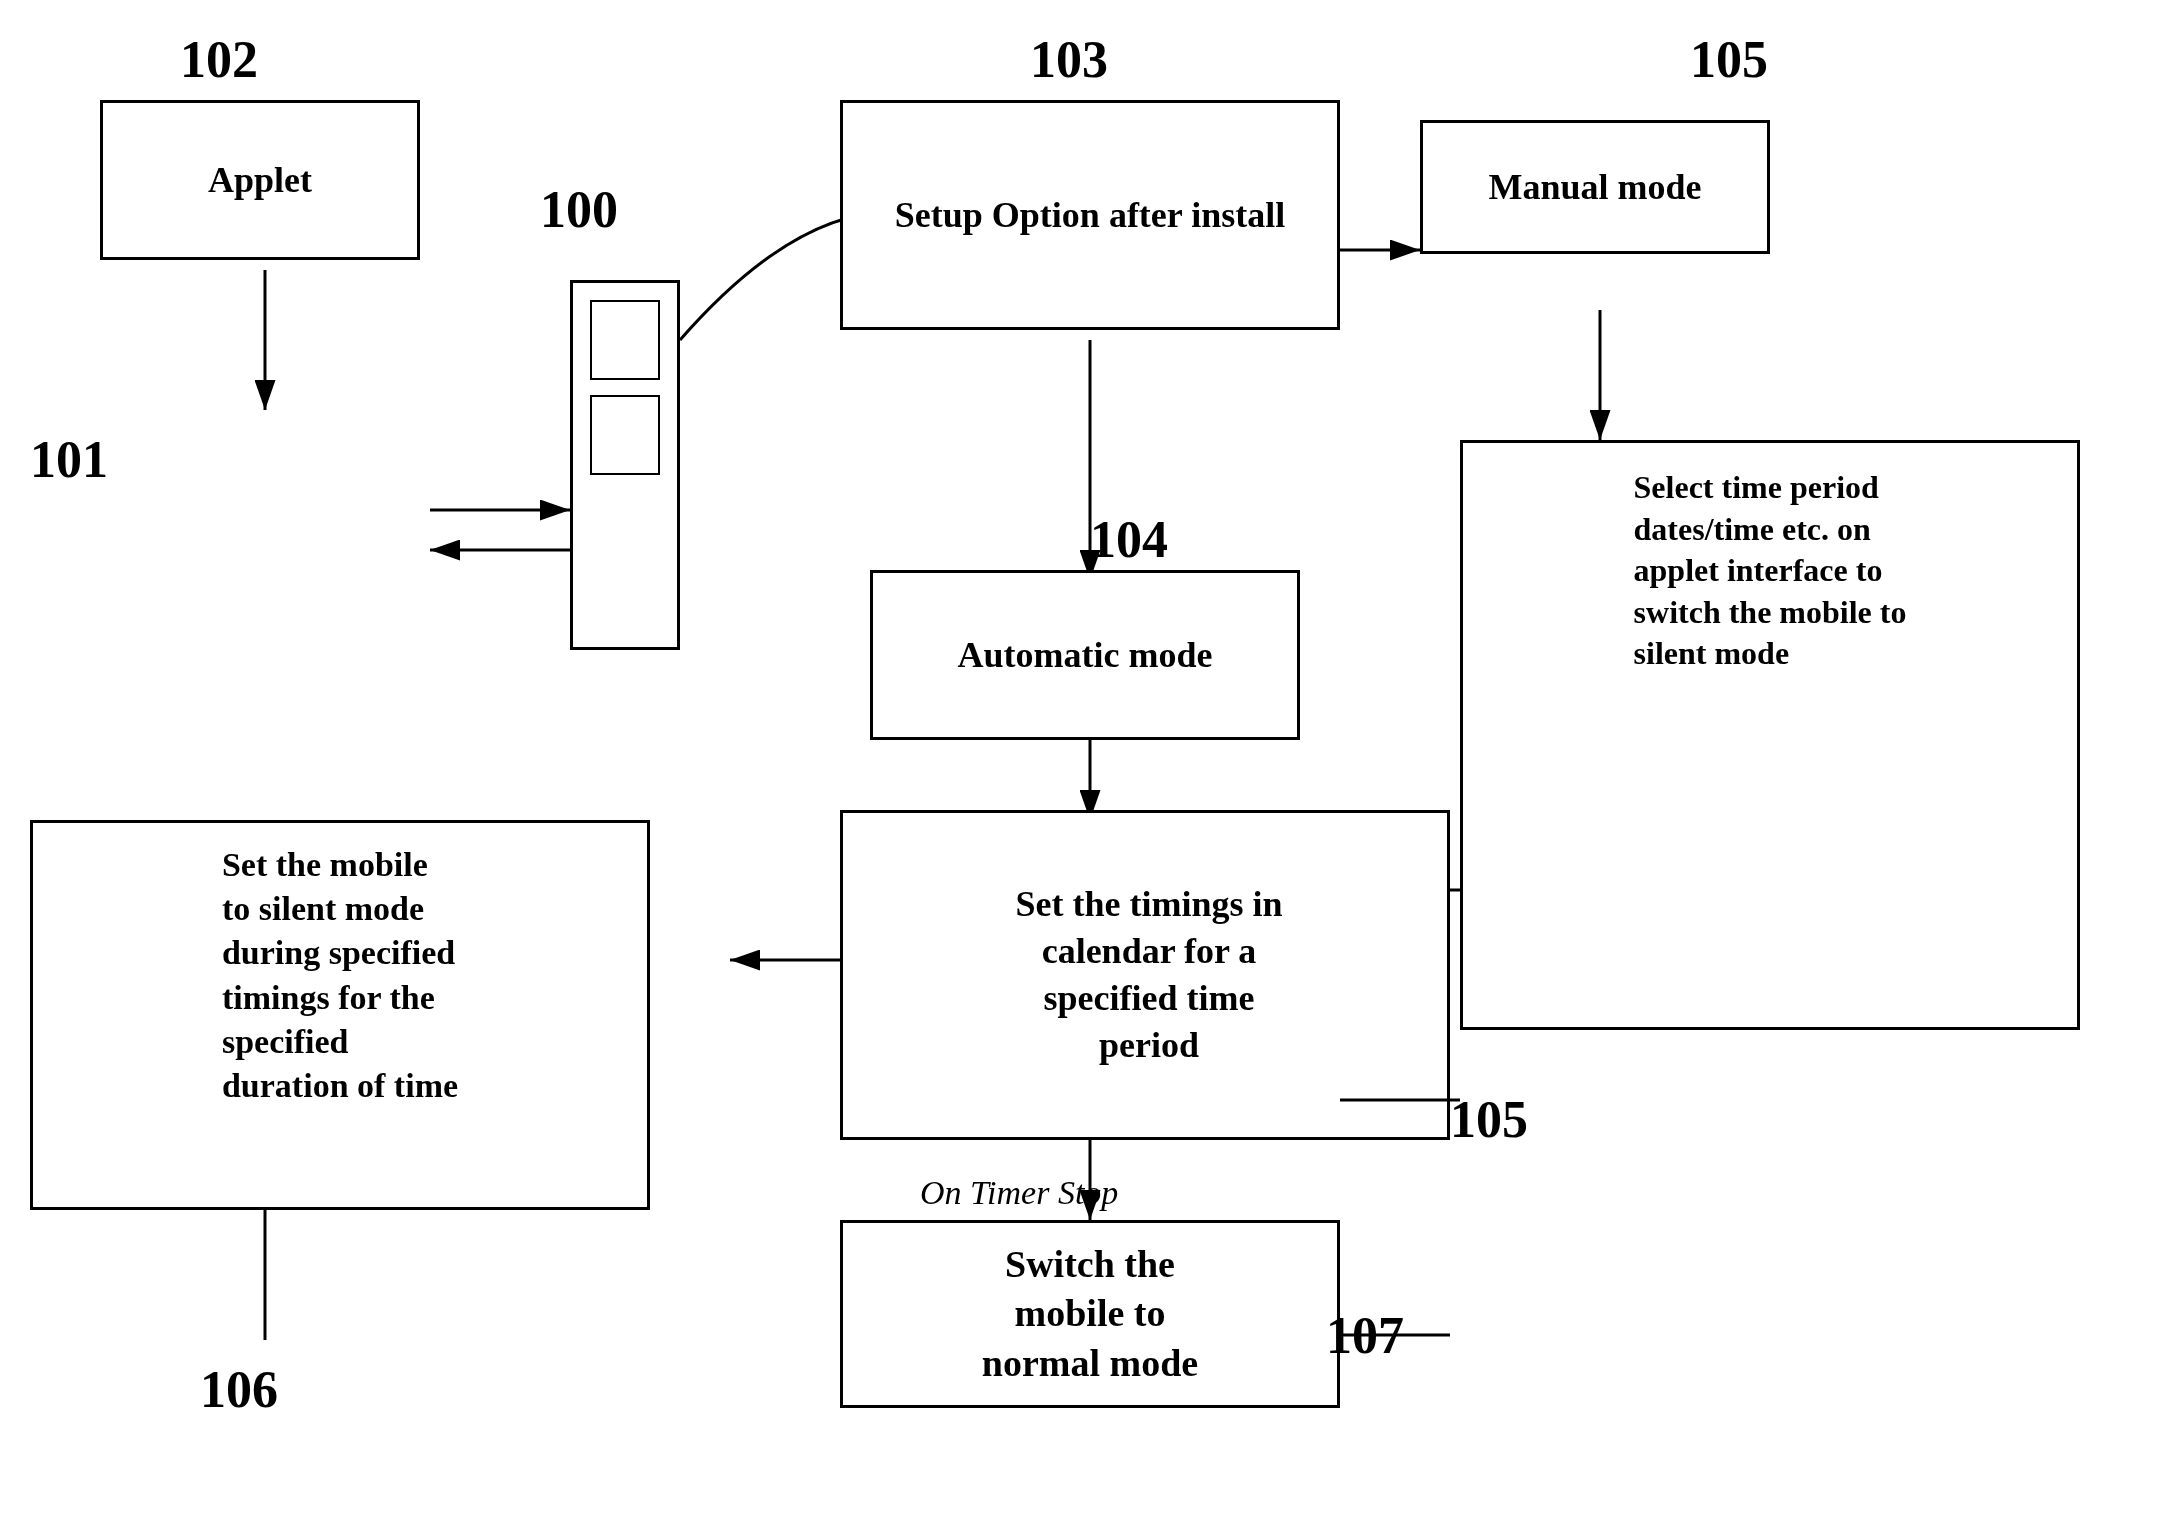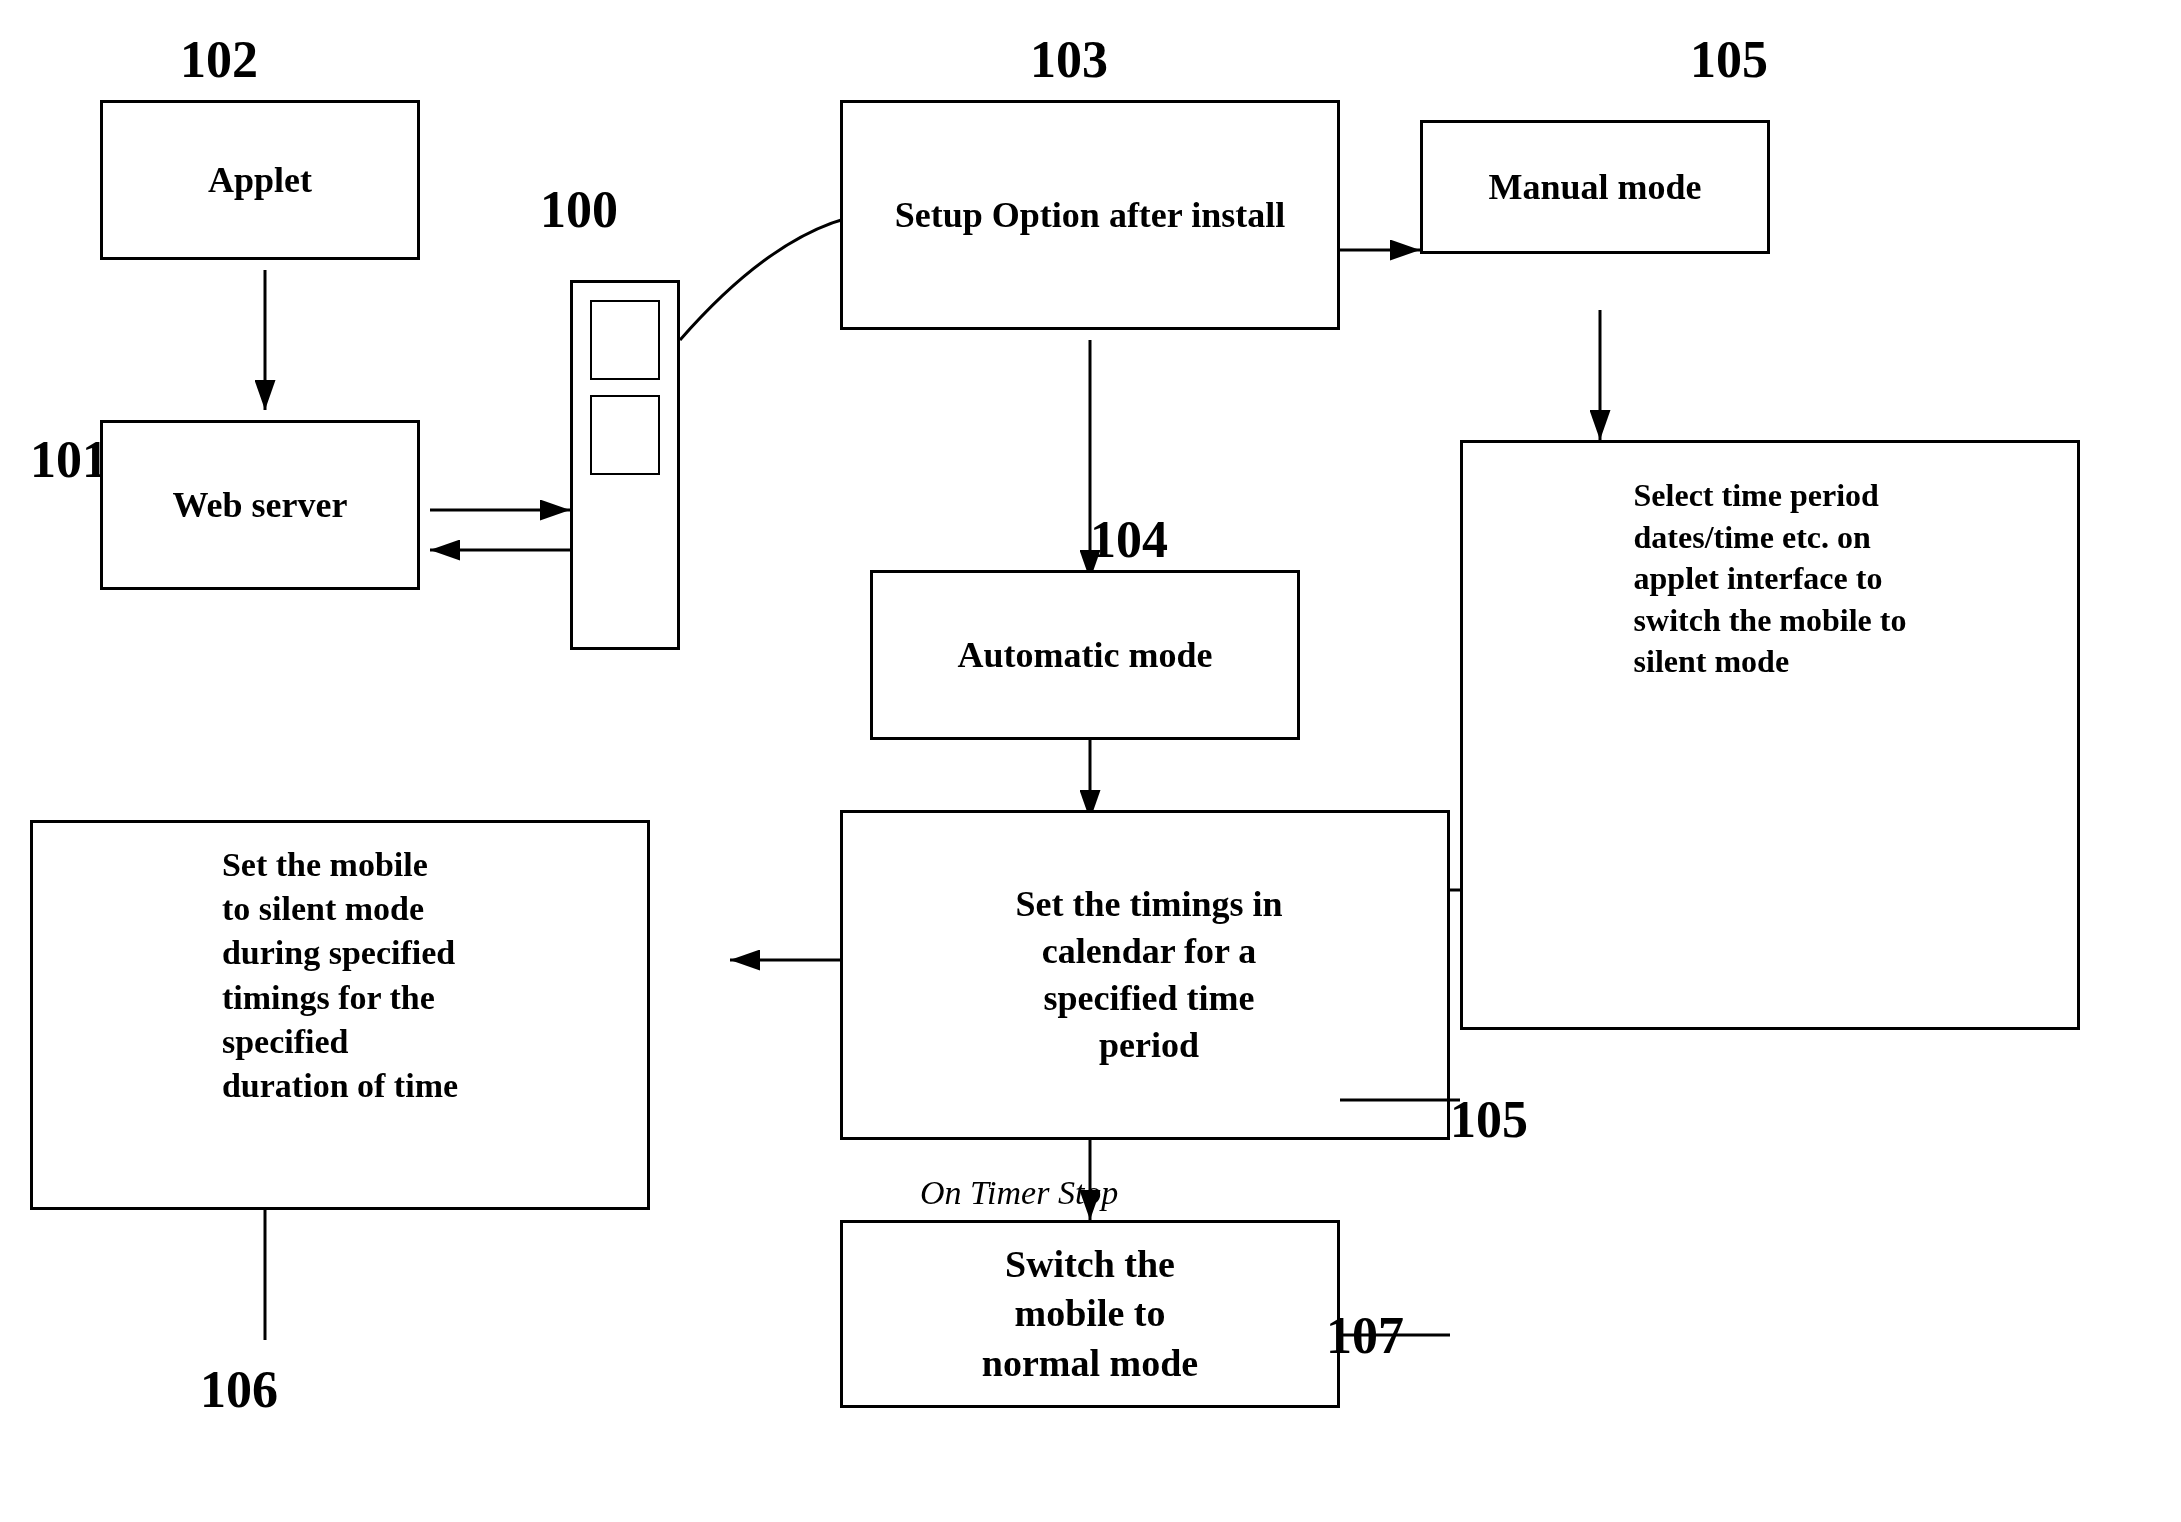--- a/index.html
+++ b/index.html
@@ -93,24 +93,20 @@
   </svg>
 
   <div class="label" style="left: 180px; top: 30px;">102</div>
 
   <div class="box" style="left: 100px; top: 100px; width: 320px; height: 160px;">
     <span>Applet</span>
   </div>
 
   <div class="label" style="left: 30px; top: 430px;">101</div>
 
-  <div class="box" style="left: 100px; top: 420px; width: 320px; height: 170px;">
-    <span>Web
-server</span>
-  </div>
 
   <div class="label" style="left: 540px; top: 180px;">100</div>
 
   <div style="position:absolute; left: 570px; top: 280px; width: 110px; height: 370px; border: 3px solid #000; background:#fff;"></div>
 
   <div style="position:absolute; left: 590px; top: 300px; width: 70px; height: 80px; border: 2px solid #000; background:#fff;"></div>
 
   <div style="position:absolute; left: 590px; top: 395px; width: 70px; height: 80px; border: 2px solid #000; background:#fff;"></div>
 
 
@@ -129,21 +125,21 @@
 
   <div class="label" style="left: 1090px; top: 510px;">104</div>
 
   <div class="box" style="left: 870px; top: 570px; width: 430px; height: 170px;">
     <span>Automatic
 mode</span>
   </div>
 
   <div class="label" style="left: 1960px; top: 430px;">106</div>
 
-  <div class="box" style="left: 1460px; top: 440px; width: 620px; height: 590px; font-size: 32px; text-align: justify; align-items: flex-start; padding: 32px;">
+  <div class="box" style="left: 1460px; top: 440px; width: 620px; height: 590px; font-size: 32px; text-align: justify; align-items: flex-start; padding: 24px;">
     <span style="white-space: pre-line; text-align: justify;">Select  time  period
 dates/time   etc.  on
 applet  interface  to
 switch  the  mobile  to
 silent mode</span>
   </div>
 
   <div class="box" style="left: 840px; top: 810px; width: 610px; height: 330px; font-size: 36px;">
     <span style="white-space: pre-line; margin-left: 8px;">Set the timings in
 calendar   for   a

